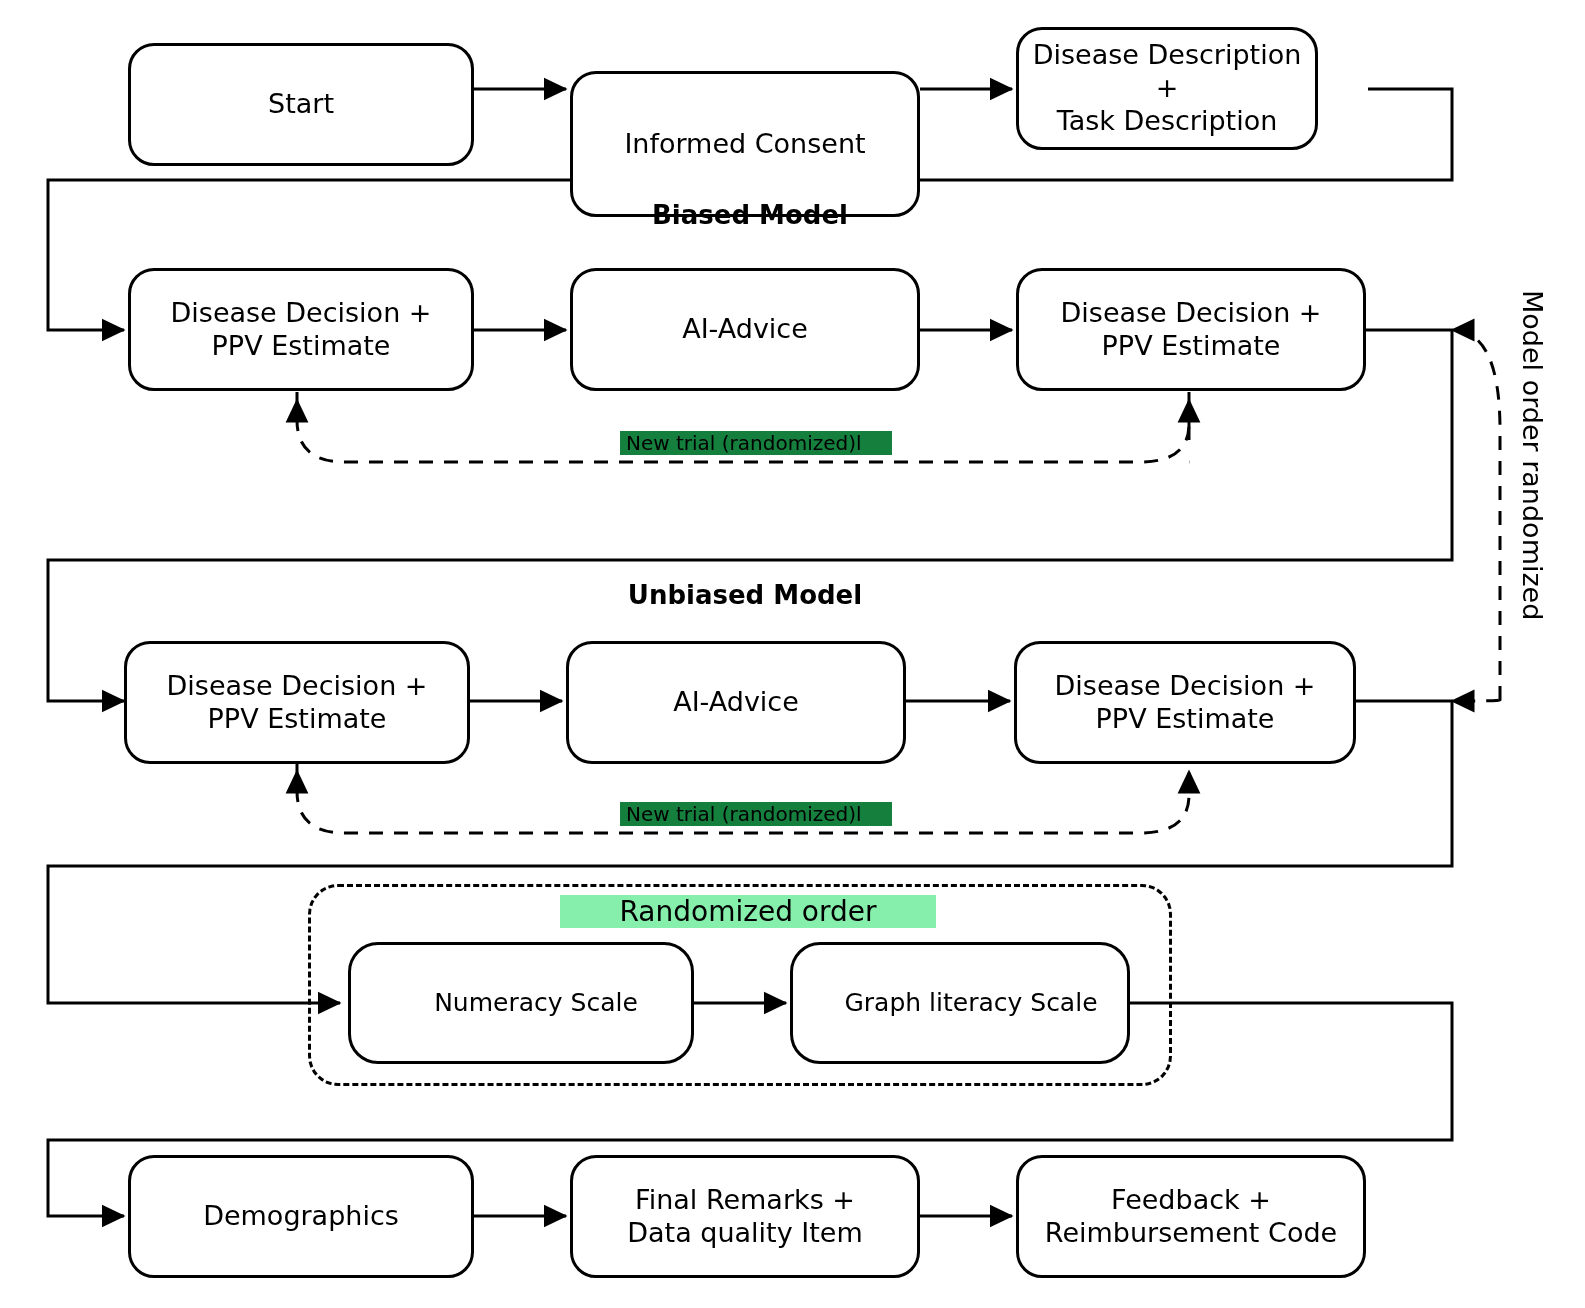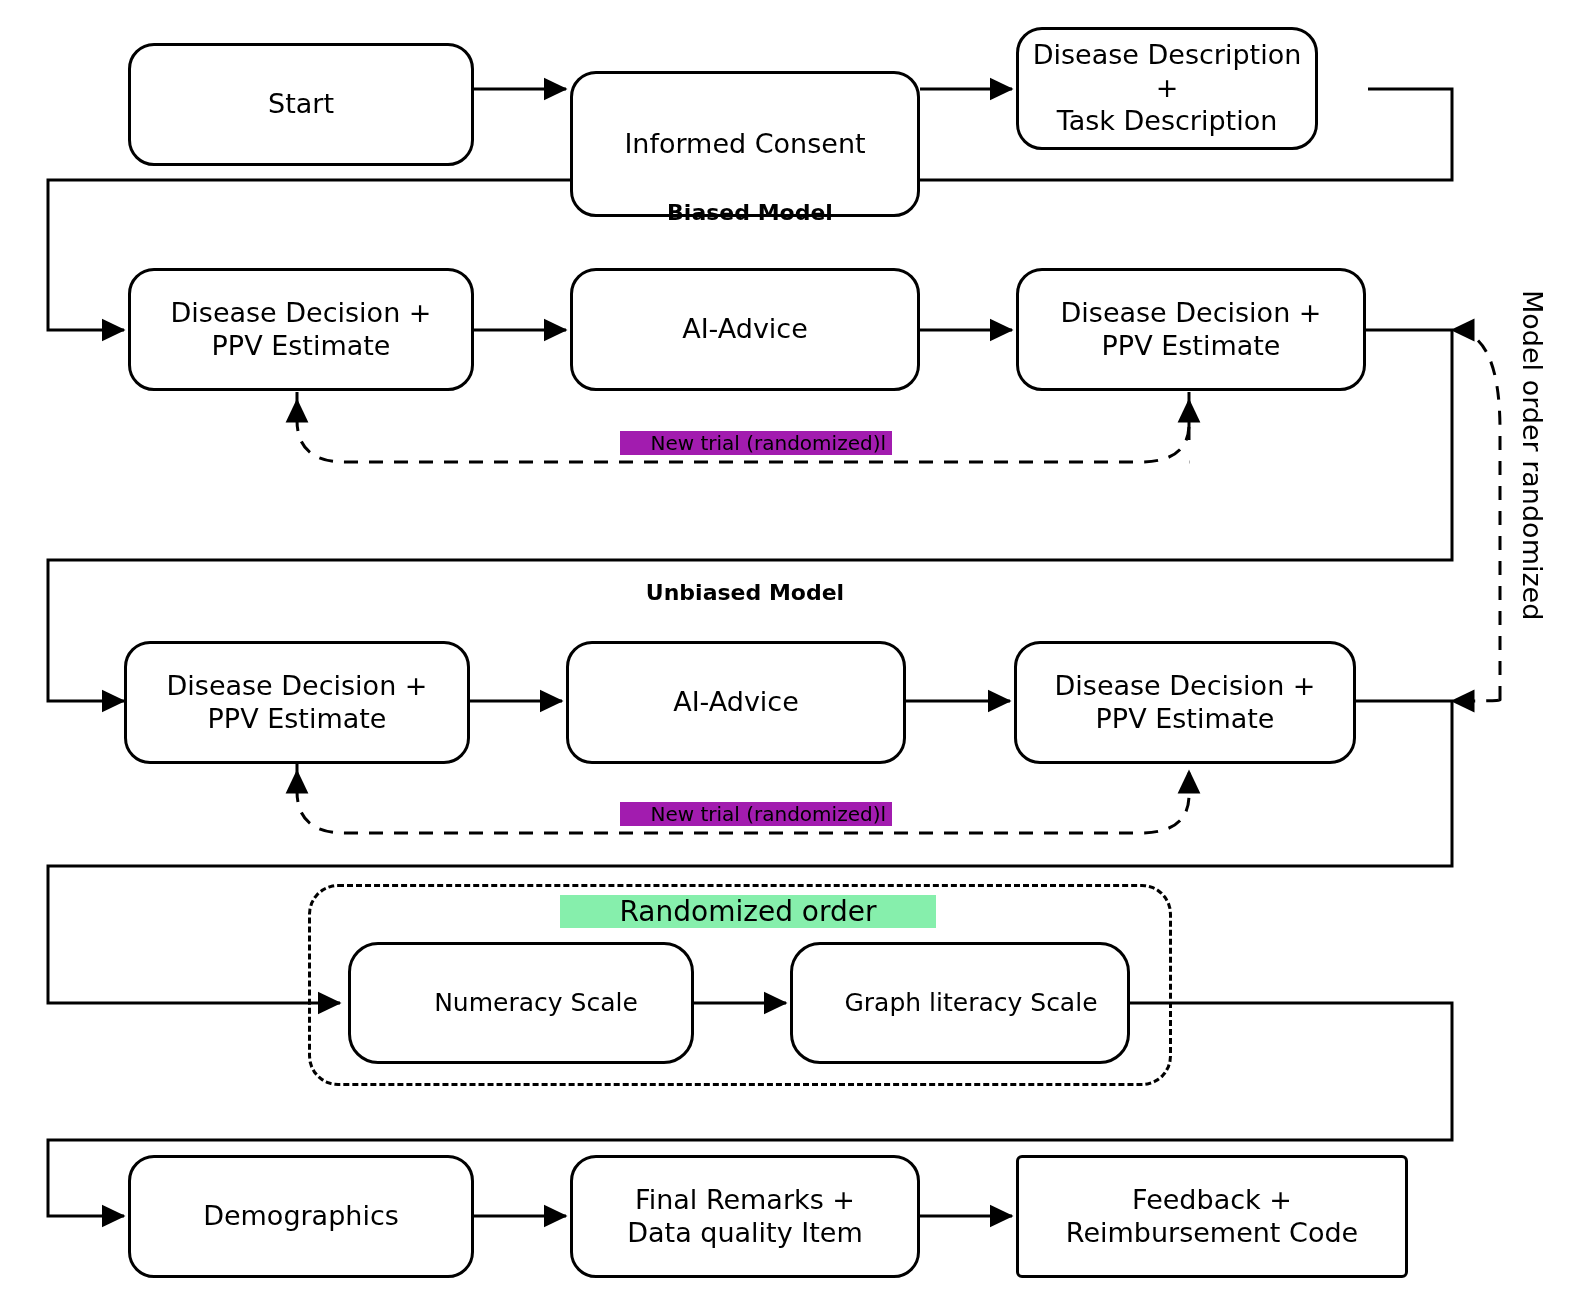--- a/index.html
+++ b/index.html
@@ -41,30 +41,30 @@
     font-size: 27px;
     padding: 4px 10px;
   }
   .node.small {
     font-size: 25px;
     border-radius: 30px;
   }
   .section-title {
     position: absolute;
     font-weight: bold;
-    font-size: 22px;
+    font-size: 26px;
     text-align: center;
     white-space: nowrap;
   }
   .edge-label {
     position: absolute;
     font-size: 20px;
-    text-align: right;
+    text-align: left;
     white-space: nowrap;
-    background: #a21caf;
+    background: #15803d;
     padding: 0 6px;
   }
   .rand-label {
     position: absolute;
     font-size: 28px;
     text-align: center;
     white-space: nowrap;
     background: #86efac;
     padding: 0 8px;
   }
@@ -169,18 +169,18 @@
 
   <div class="node small" style="left:348px; top:942px; width:346px; height:122px;padding-left:40px;">Numeracy Scale</div>
 
   <div class="node small" style="left:790px; top:942px; width:340px; height:122px;padding-left:32px;">Graph literacy Scale</div>
 
   <div class="node" style="left:128px; top:1155px; width:346px; height:123px;">Demographics</div>
 
   <div class="node" style="left:570px; top:1155px; width:350px; height:123px;">Final Remarks +
 Data quality Item</div>
 
-  <div class="node" style="left:1016px; top:1155px; width:392px; height:123px;border-radius:6px;">Feedback +
+  <div class="node" style="left:1016px; top:1155px; width:350px; height:123px;">Feedback +
 Reimbursement Code</div>
 
   <div class="vert-label" style="left:1548px; top:290px;">Model order randomized</div>
 
 </div>
 
 </body></html>

